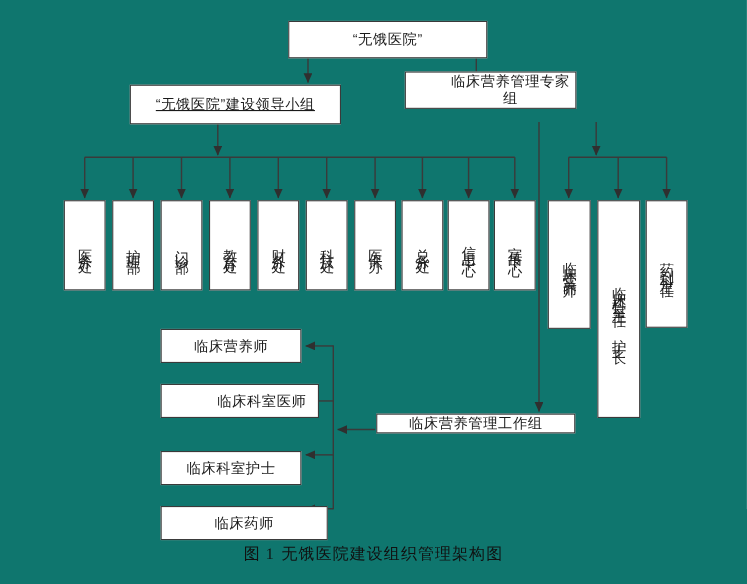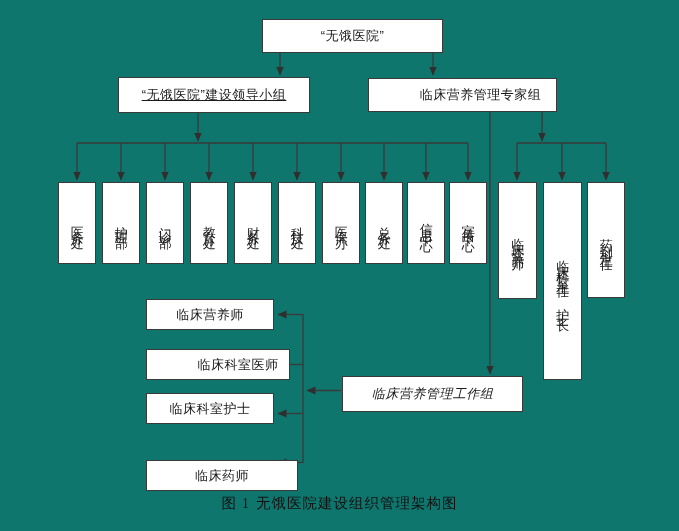--- a/index.html
+++ b/index.html
@@ -102,21 +102,21 @@
       <line x1="303" y1="314.5" x2="278" y2="314.5" marker-end="url(#ah)"></line>
       <line x1="303" y1="364.5" x2="278" y2="364.5" marker-end="url(#ah)"></line>
       <line x1="303" y1="413.5" x2="278" y2="413.5" marker-end="url(#ah)"></line>
       <line x1="303" y1="462.5" x2="278" y2="462.5" marker-end="url(#ah)"></line>
     </g>
   </svg>
 
   <div class="box" style="left:262px; top:19px; width:181px; height:34px;">“无饿医院”</div>
 
   <div class="box" style="left:118px; top:77px; width:192px; height:36px;text-decoration:underline;">“无饿医院”建设领导小组</div>
-  <div class="box" style="left:368px; top:78px; width:189px; height:34px;padding-left:36px;">临床营养管理专家组</div>
+  <div class="box" style="left:368px; top:65px; width:156px; height:34px;padding-left:36px;">临床营养管理专家组</div>
 
   <div class="box vbox" style="left:58px;  top:182px; width:38px; height:82px;">
       <span>医务处</span>
     </div>
   <div class="box vbox" style="left:102px; top:182px; width:38px; height:82px;">
       <span>护理部</span>
     </div>
   <div class="box vbox" style="left:146px; top:182px; width:38px; height:82px;">
       <span>门诊部</span>
     </div>
@@ -145,24 +145,24 @@
   <div class="box vbox" style="left:498px; top:182px; width:39px; height:117px;">
       <span>临床营养师</span>
     </div>
   <div class="box vbox" style="left:543px; top:182px; width:39px; height:198px;">
       <span>临床科室主任、护士长</span>
     </div>
   <div class="box vbox" style="left:587px; top:182px; width:38px; height:116px;">
       <span>药剂科主任</span>
     </div>
 
-  <div class="box" style="left:342px; top:376px; width:181px; height:36px;font-style:italic;">临床营养管理工作组</div>
+  <div class="box" style="left:342px; top:376px; width:181px; height:18px;">临床营养管理工作组</div>
 
   <div class="box" style="left:146px; top:299px; width:128px; height:31px;">临床营养师</div>
   <div class="box" style="left:146px; top:349px; width:144px; height:31px;padding-left:40px;">临床科室医师</div>
-  <div class="box" style="left:146px; top:393px; width:128px; height:31px;">临床科室护士</div>
+  <div class="box" style="left:146px; top:410px; width:128px; height:31px;">临床科室护士</div>
   <div class="box" style="left:146px; top:460px; width:152px; height:31px;">临床药师</div>
 
   <div class="caption">
     <span class="cap-prefix">图 1</span><span>无饿医院建设组织管理架构图</span>
   </div>
 
 </div>
 
 </body></html>

